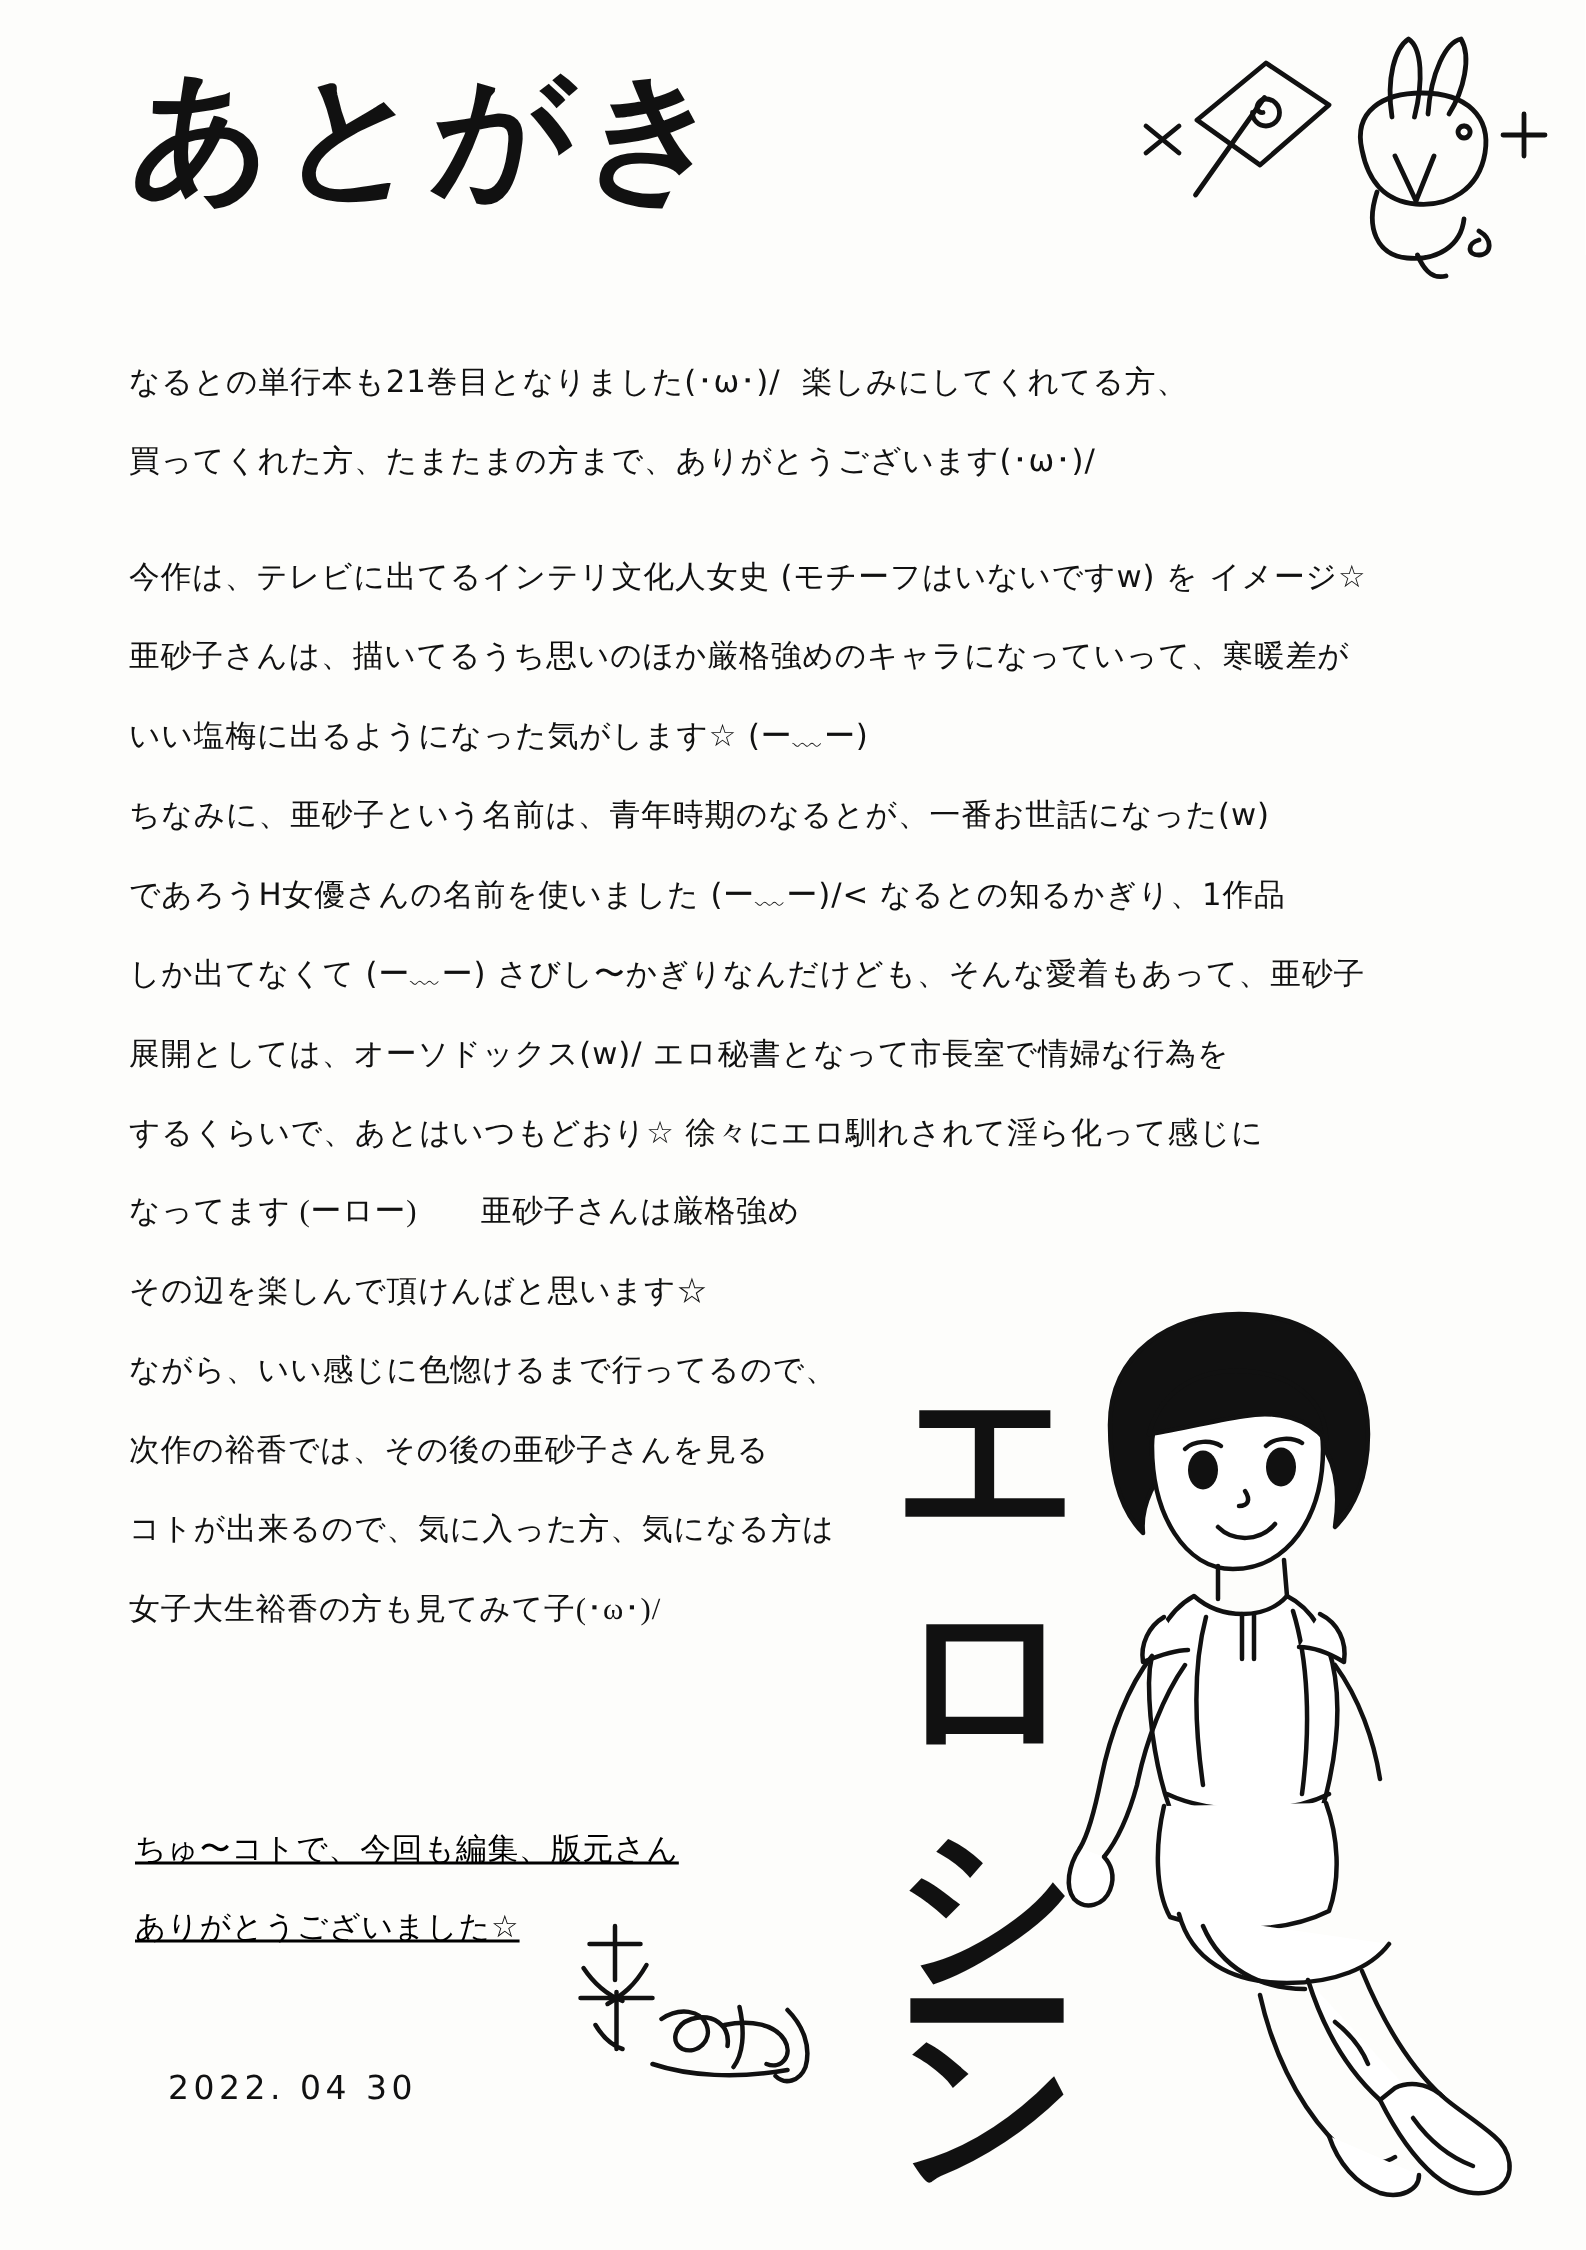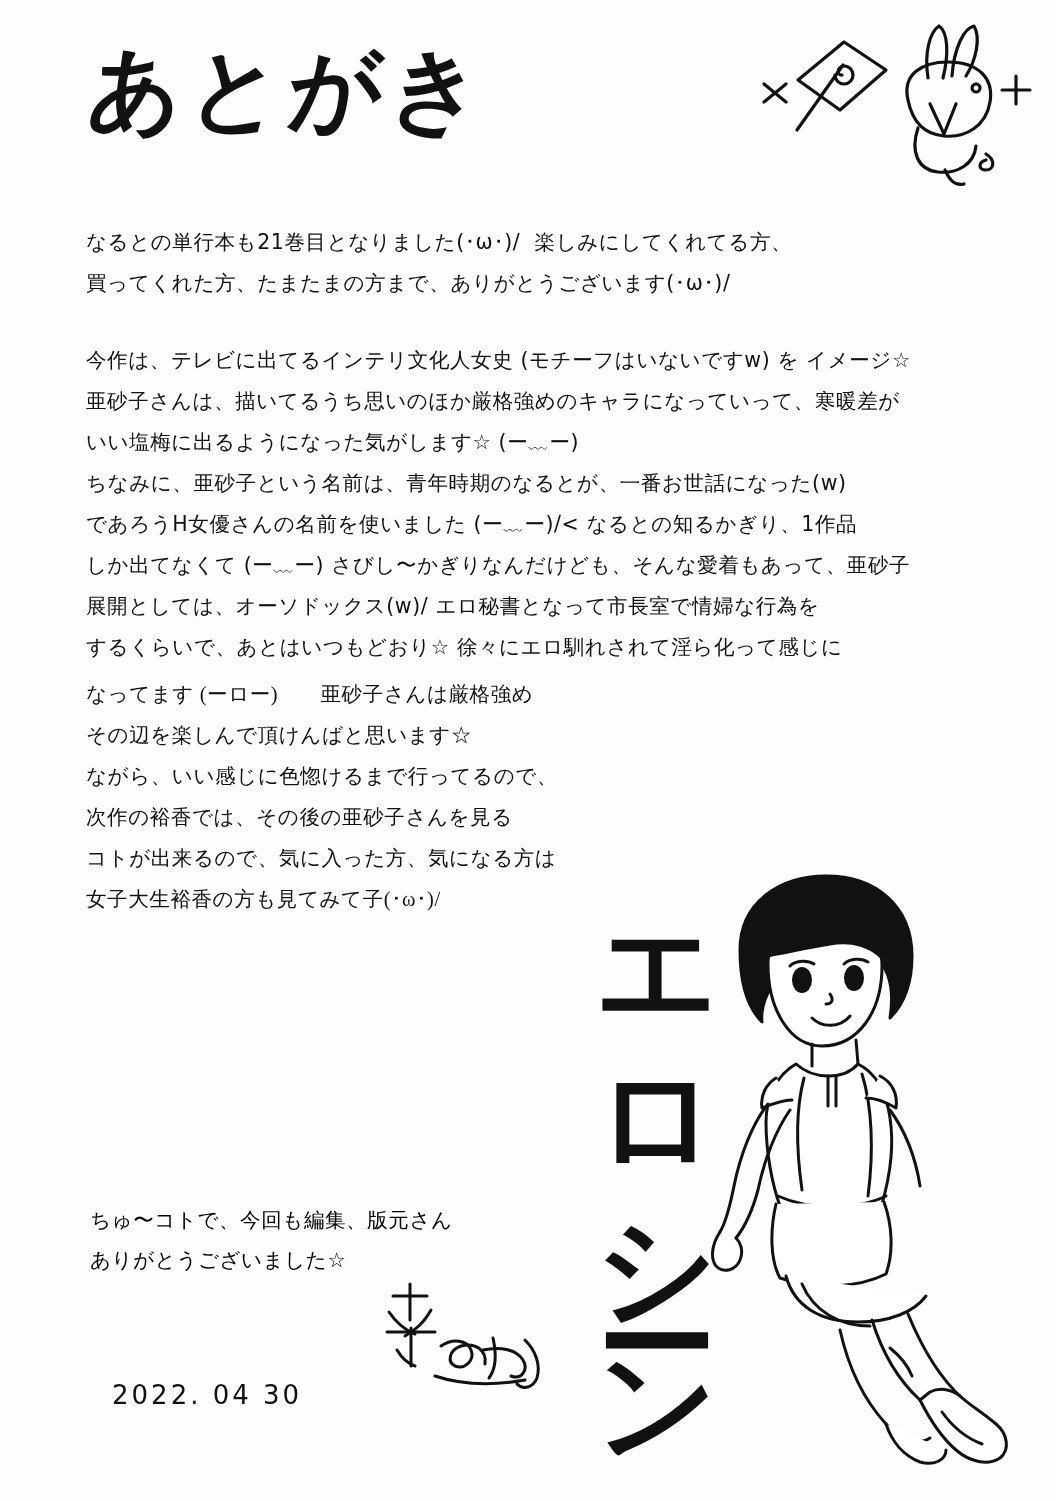--- a/index.html
+++ b/index.html
@@ -54,54 +54,56 @@
   }
   .para.gap {
     margin-top: 36px;
   }
   .line {
     font-size: 20.5px;
     line-height: 41px;
     letter-spacing: 0.6px;
     white-space: pre;
     font-family: "DejaVu Sans", sans-serif;
+    margin-top: 12px;
   }
   
   .narrow .line {
     max-width: 520px;
     font-family: Liberation Serif, serif;
   }
 
   
   .closing {
     position: absolute;
     left: 90px;
     top: 1200px;
     width: 480px;
+    text-decoration: underline;
   }
   .closing .line {
     font-size: 20.5px;
     line-height: 40px;
   }
 
   
   .signature {
     position: absolute;
     left: 375px;
     top: 1280px;
     width: 200px;
     height: 120px;
   }
 
   
   .date {
     position: absolute;
     left: 112px;
     top: 1380px;
-    font-size: 26px;
+    font-size: 22px;
     letter-spacing: 3px;
     color: #111;
     font-family: "DejaVu Sans", sans-serif;
   }
 
   
   .illustration {
     position: absolute;
     left: 590px;
     top: 860px;

